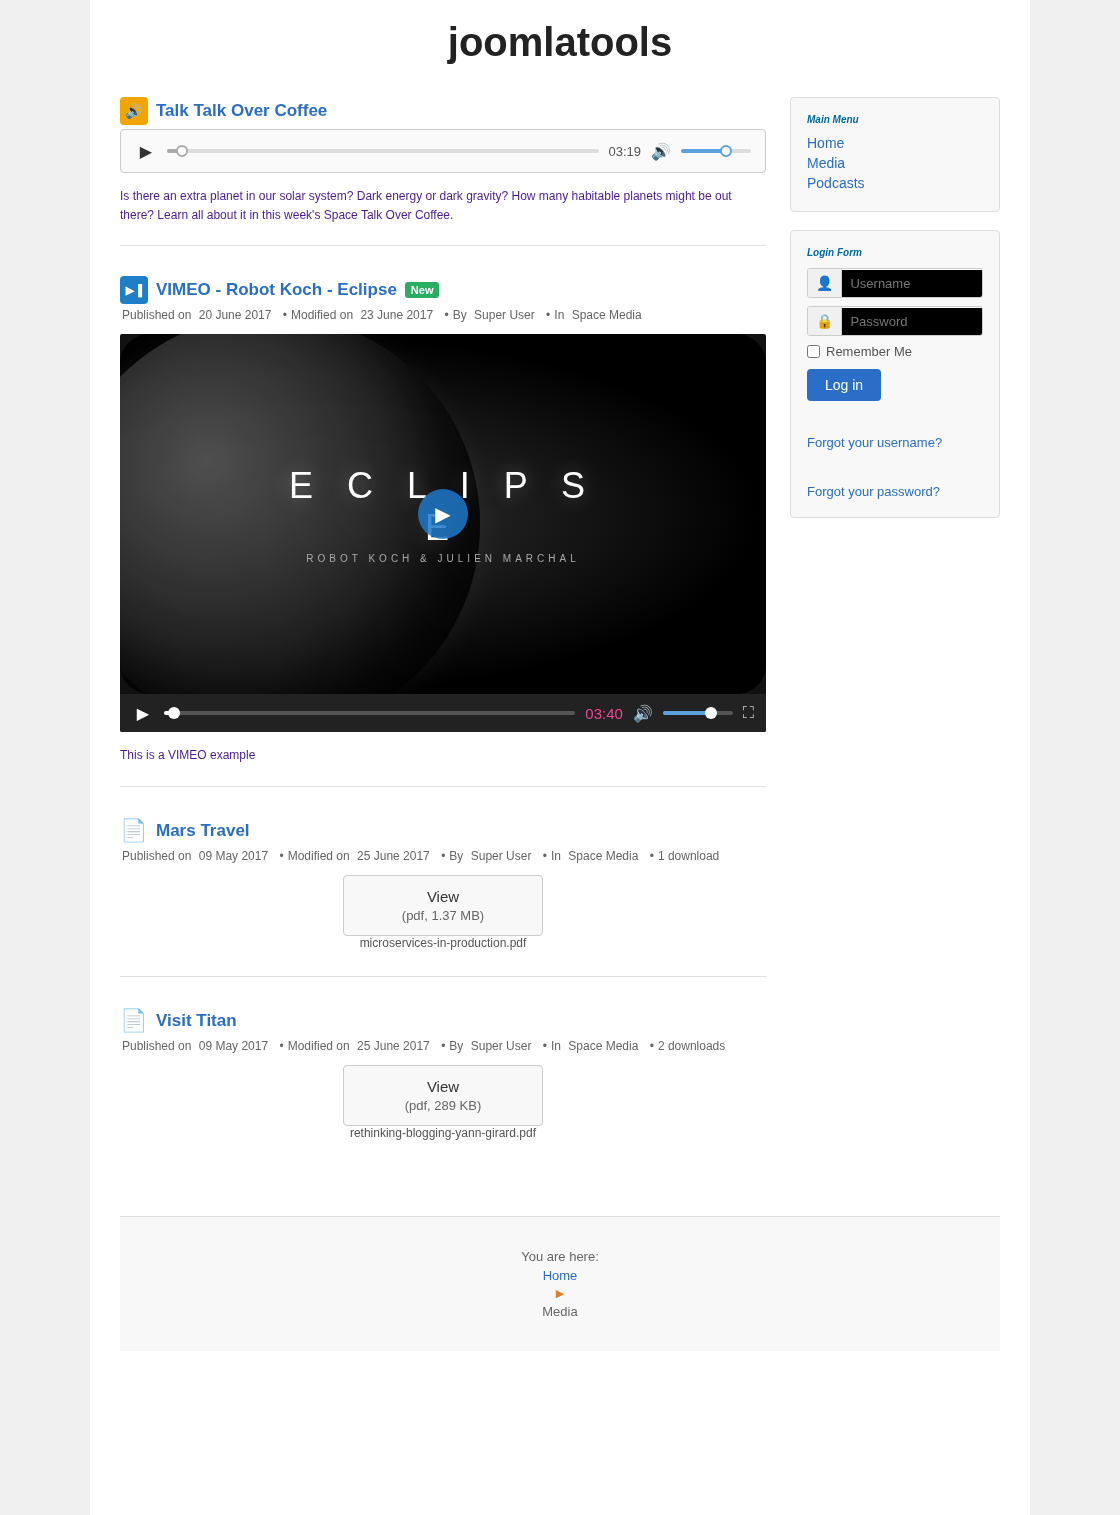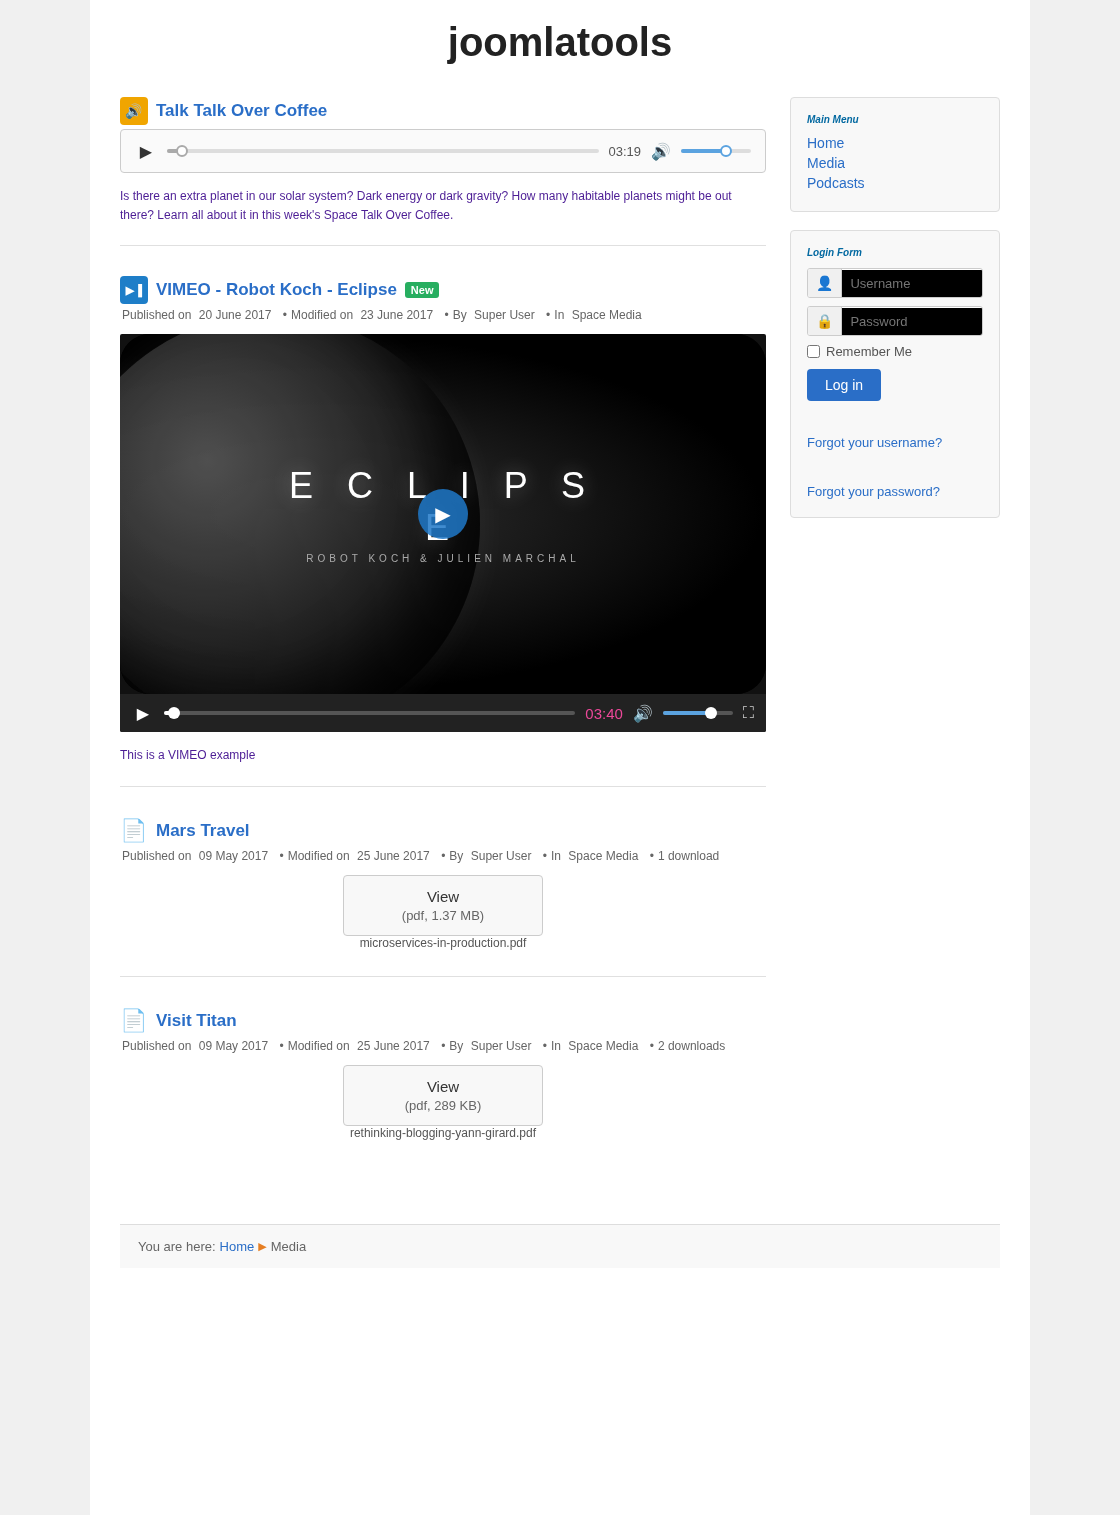--- a/index.html
+++ b/index.html
@@ -420,28 +420,29 @@
       display: block;
       color: #2a6ec7;
       text-decoration: none;
       font-size: 13px;
       margin-bottom: 2px;
       margin-top: 34px;
     }
     
     .breadcrumb-bar {
       border-top: 1px solid #ddd;
-      margin-top: 28px;
-      padding: 14px 18px;
+      margin-top: 20px;
+      padding: 32px 18px;
       background: #f8f8f8;
       font-size: 13px;
       color: #666;
       display: flex;
       align-items: center;
       gap: 4px;
+      flex-direction: column;
     }
     .breadcrumb-bar a {
       color: #2a6ec7;
       text-decoration: none;
     }
     .breadcrumb-arrow {
       color: #e67e22;
       font-size: 11px;
     }
     .dot-separator::before { content: '•'; margin: 0 4px; }

